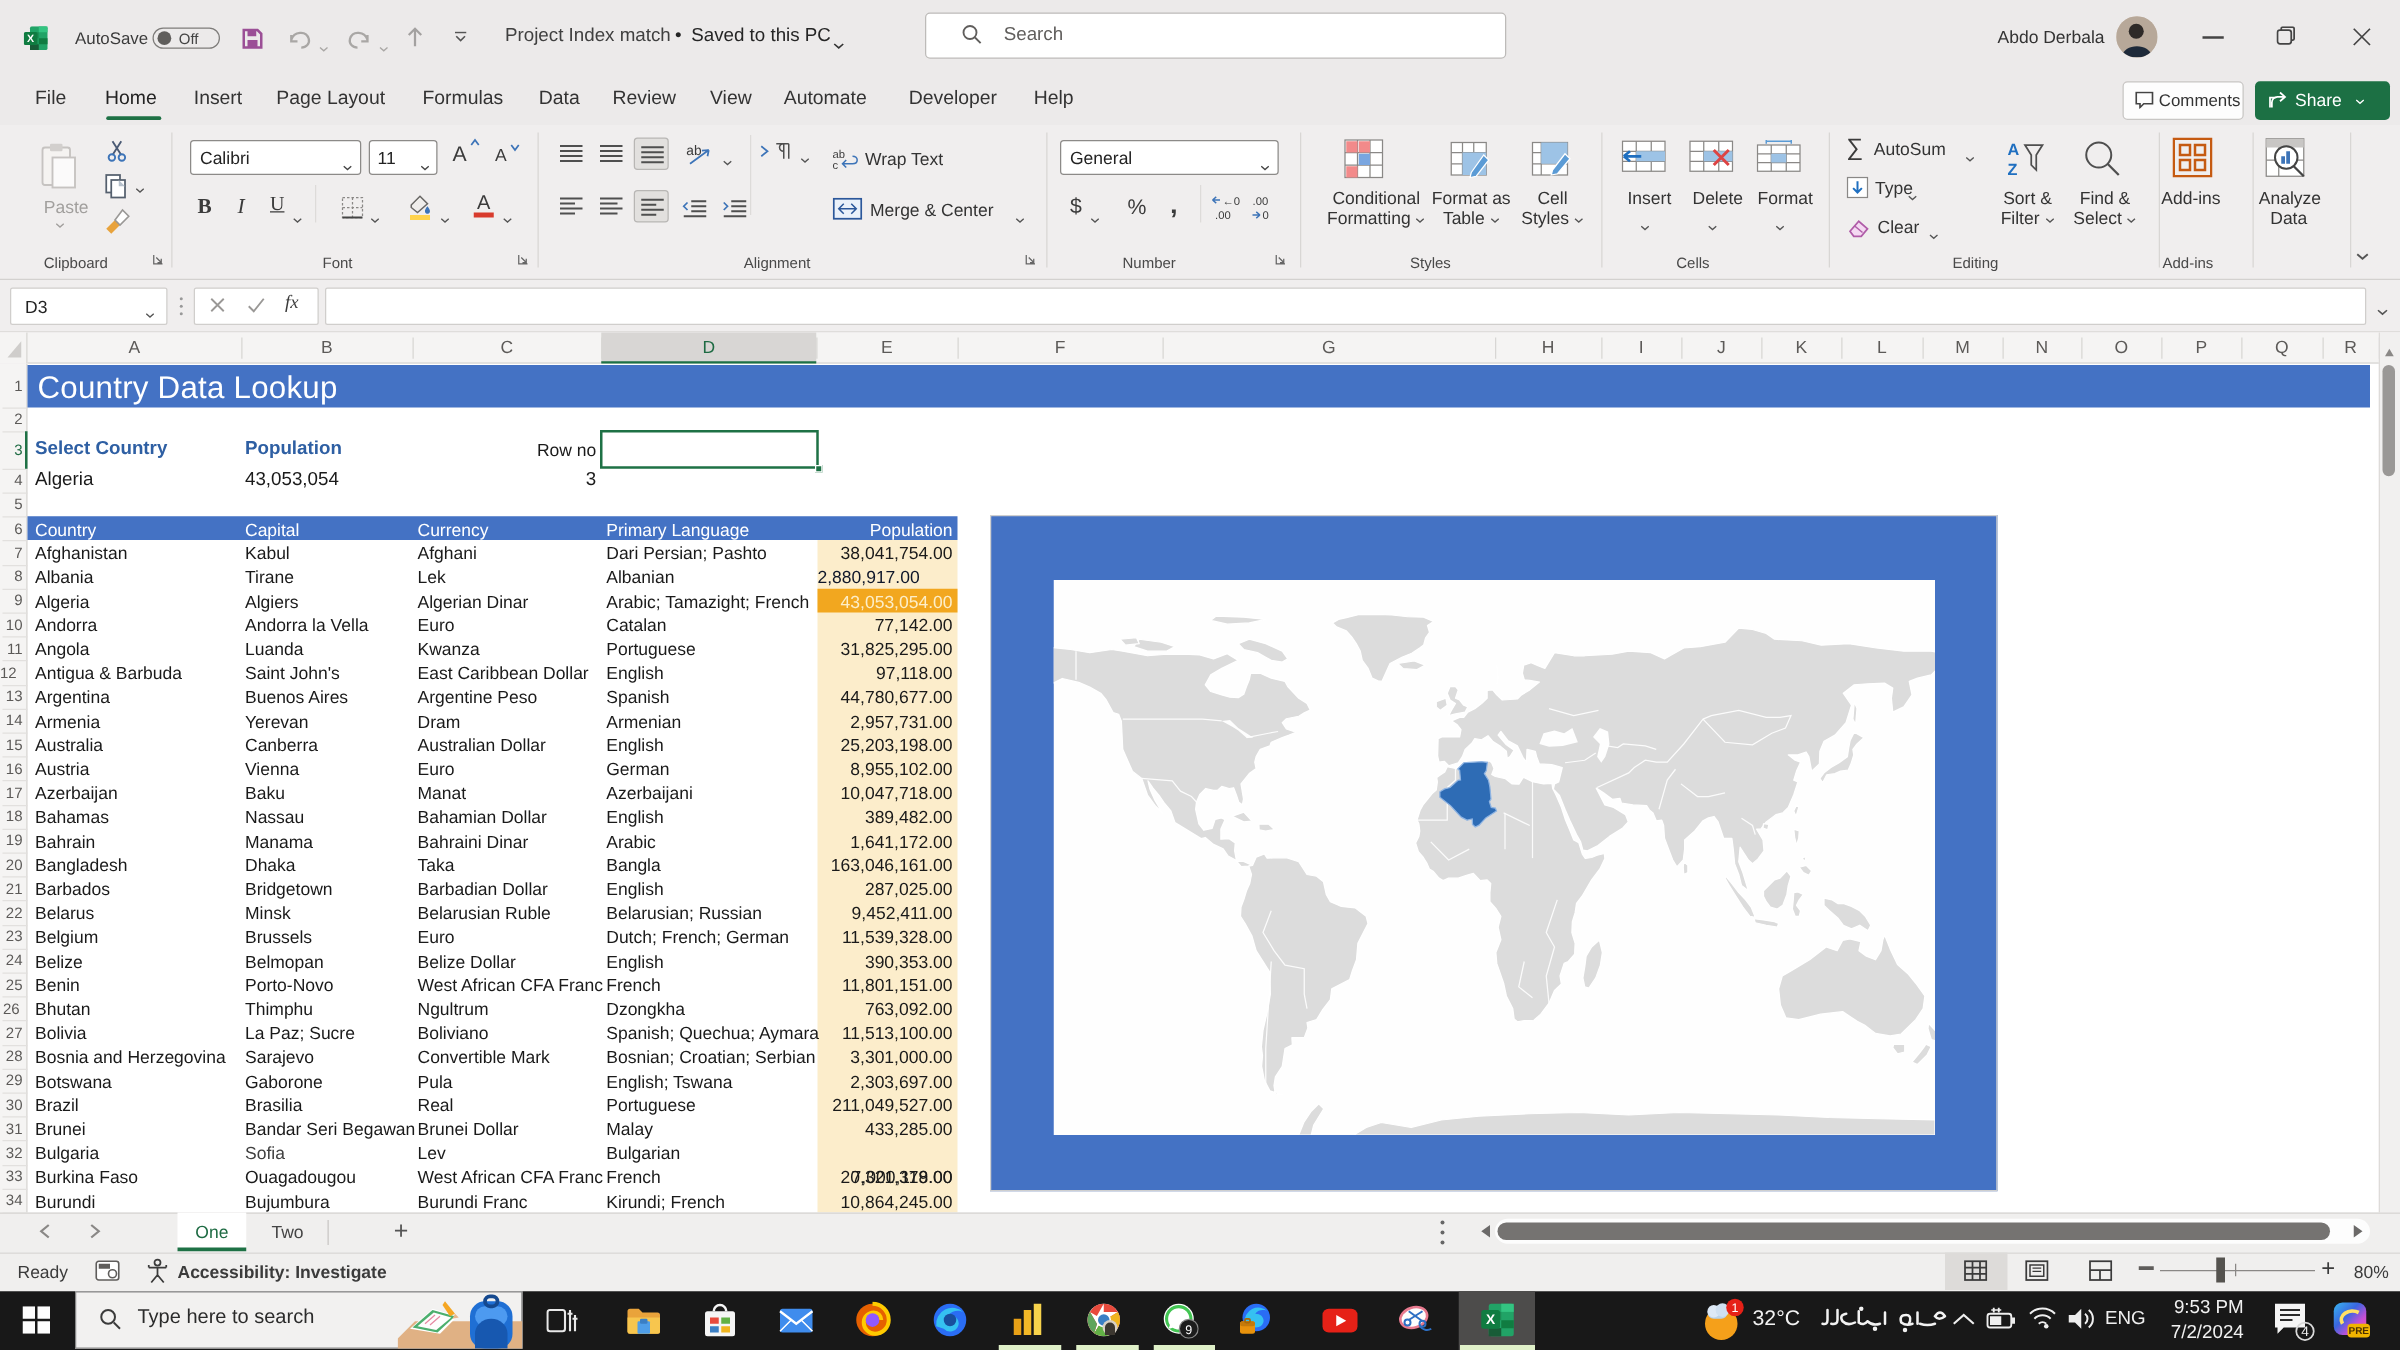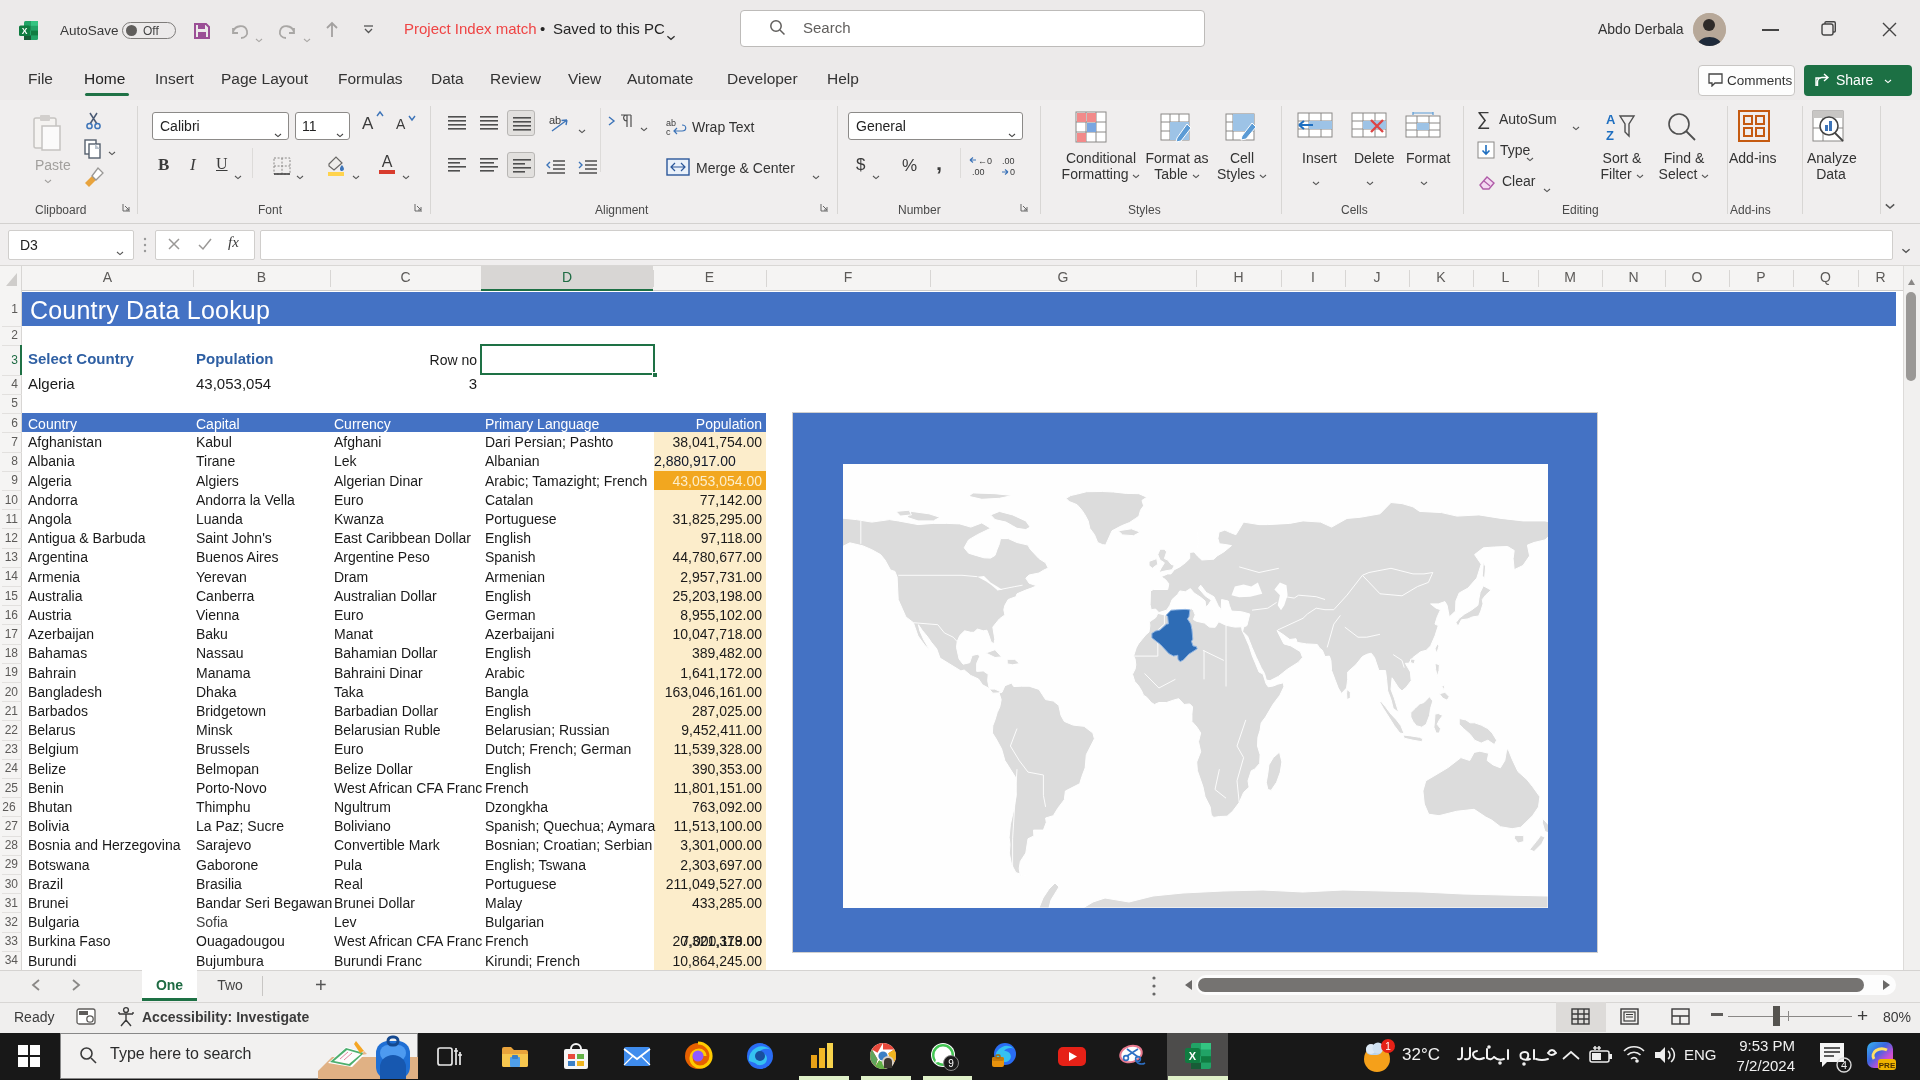--- a/index.html
+++ b/index.html
@@ -52,21 +52,21 @@
       <svg width="16" height="20">
         <path d="M8 3 L8 17 M3 8 L8 3 L13 8" stroke="#a3a1a0" stroke-width="1.8" fill="none"></path>
       </svg>
     </div>
 <div class="ab" style="left:362px;top:25px;width:13px;height:10px">
       <svg width="13" height="10">
         <path d="M2 1 L11 1" stroke="#555" stroke-width="1.3"></path>
         <path d="M3 4 L6.5 7.5 L10 4" stroke="#555" stroke-width="1.3" fill="none"></path>
       </svg>
     </div>
-<div class="ab" style="left:404px;top:20px;font-size:15px;color:#ef4444">Project Index match</div>
+<div class="ab" style="left:404px;top:20px;font-size:15px;color:#404040">Project Index match</div>
 <div class="ab" style="left:540px;top:20px;font-size:15px;color:#252525">•</div>
 <div class="ab" style="left:553px;top:20px;font-size:15px;color:#252525">Saved to this PC</div>
 <div class="ab" style="left:666px;top:27px"><svg width="10" height="6" viewBox="0 0 8 5" style="display:inline-block">
         <path d="M1 1 L4 3.6 L7 1" stroke="#333" stroke-width="1.1" fill="none"></path>
       </svg></div>
 <div class="ab" style="left:740px;top:10px;width:465px;height:37px;background:#fff;border:1px solid #bdbbb9;border-radius:4px"></div>
 <div class="ab" style="left:769px;top:19px;width:17px;height:17px">
       <svg width="17" height="17">
         <circle cx="7" cy="7" r="5.2" stroke="#605e5c" stroke-width="1.5" fill="none"></circle>
         <path d="M11 11 L15.5 15.5" stroke="#605e5c" stroke-width="1.5"></path>
@@ -607,21 +607,21 @@
 <div class="ab" style="left:0;top:434.9px;width:18px;font-size:12px;color:#5c5a58;text-align:right">7</div>
 <div class="ab" style="left:2px;top:451.5px;width:20px;height:1px;background:#e2e0de"></div>
 <div class="ab" style="left:0;top:454.1px;width:18px;font-size:12px;color:#5c5a58;text-align:right">8</div>
 <div class="ab" style="left:2px;top:470.7px;width:20px;height:1px;background:#e2e0de"></div>
 <div class="ab" style="left:0;top:473.3px;width:18px;font-size:12px;color:#5c5a58;text-align:right">9</div>
 <div class="ab" style="left:2px;top:489.9px;width:20px;height:1px;background:#e2e0de"></div>
 <div class="ab" style="left:0;top:492.5px;width:18px;font-size:12px;color:#5c5a58;text-align:right">10</div>
 <div class="ab" style="left:2px;top:509.1px;width:20px;height:1px;background:#e2e0de"></div>
 <div class="ab" style="left:0;top:511.7px;width:18px;font-size:12px;color:#5c5a58;text-align:right">11</div>
 <div class="ab" style="left:2px;top:528.3px;width:20px;height:1px;background:#e2e0de"></div>
-<div class="ab" style="left:0;top:530.9px;width:18px;font-size:12px;color:#5c5a58;text-align:right">12</div>
+<div class="ab" style="left:0;top:530.9px;width:18px;font-size:12px;color:#5c5a58;text-align:left">12</div>
 <div class="ab" style="left:2px;top:547.5px;width:20px;height:1px;background:#e2e0de"></div>
 <div class="ab" style="left:0;top:550.1px;width:18px;font-size:12px;color:#5c5a58;text-align:right">13</div>
 <div class="ab" style="left:2px;top:566.7px;width:20px;height:1px;background:#e2e0de"></div>
 <div class="ab" style="left:0;top:569.3px;width:18px;font-size:12px;color:#5c5a58;text-align:right">14</div>
 <div class="ab" style="left:2px;top:585.9px;width:20px;height:1px;background:#e2e0de"></div>
 <div class="ab" style="left:0;top:588.5px;width:18px;font-size:12px;color:#5c5a58;text-align:right">15</div>
 <div class="ab" style="left:2px;top:605.1px;width:20px;height:1px;background:#e2e0de"></div>
 <div class="ab" style="left:0;top:607.7px;width:18px;font-size:12px;color:#5c5a58;text-align:right">16</div>
 <div class="ab" style="left:2px;top:624.3px;width:20px;height:1px;background:#e2e0de"></div>
 <div class="ab" style="left:0;top:626.9px;width:18px;font-size:12px;color:#5c5a58;text-align:right">17</div>
@@ -909,21 +909,21 @@
       <svg width="12" height="14">
         <path d="M9 2 L3 7 L9 12" stroke="#8a8886" stroke-width="1.8" fill="none"></path>
       </svg>
     </div>
 <div class="ab" style="left:70px;top:978px;width:12px;height:14px">
       <svg width="12" height="14">
         <path d="M3 2 L9 7 L3 12" stroke="#8a8886" stroke-width="1.8" fill="none"></path>
       </svg>
     </div>
 <div class="ab" style="left:142px;top:970px;width:55px;height:31px;background:#fff;border-bottom:3px solid #1e7145"></div>
-<div class="ab" style="left:142px;top:977px;width:55px;font-size:14px;font-weight:bold;color:#1e6b43;text-align:center">One</div>
+<div class="ab" style="left:142px;top:977px;width:55px;font-size:14px;font-weight:normal;color:#1e6b43;text-align:center">One</div>
 <div class="ab" style="left:200px;top:977px;width:60px;font-size:14px;color:#444;text-align:center">Two</div>
 <div class="ab" style="left:262px;top:976px;width:1px;height:20px;background:#c8c6c4"></div>
 <div class="ab" style="left:315px;top:974px;font-size:20px;color:#555;font-weight:400">+</div>
 <div class="ab" style="left:1152px;top:975px;width:4px;height:22px">
       <svg width="4" height="22">
         <circle cx="2" cy="3" r="1.6" fill="#666"></circle>
         <circle cx="2" cy="11" r="1.6" fill="#666"></circle>
         <circle cx="2" cy="19" r="1.6" fill="#666"></circle>
       </svg>
     </div>

